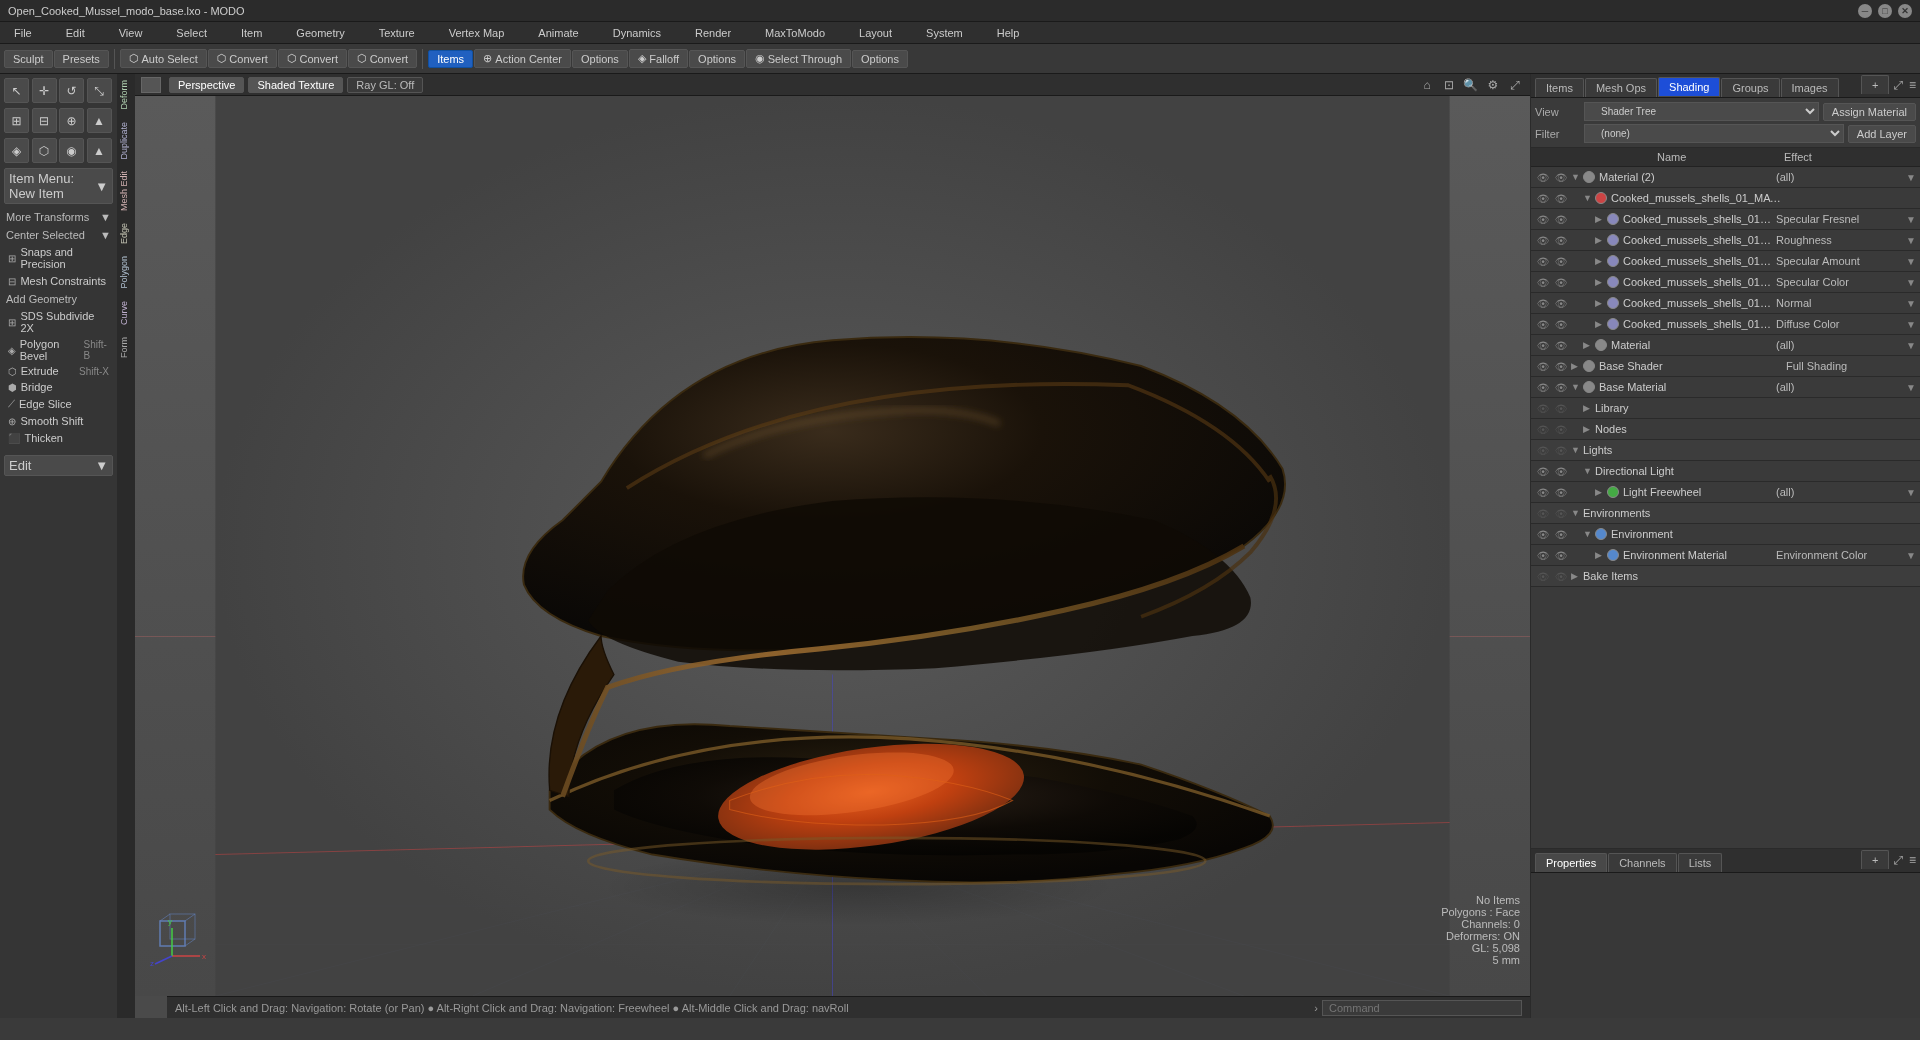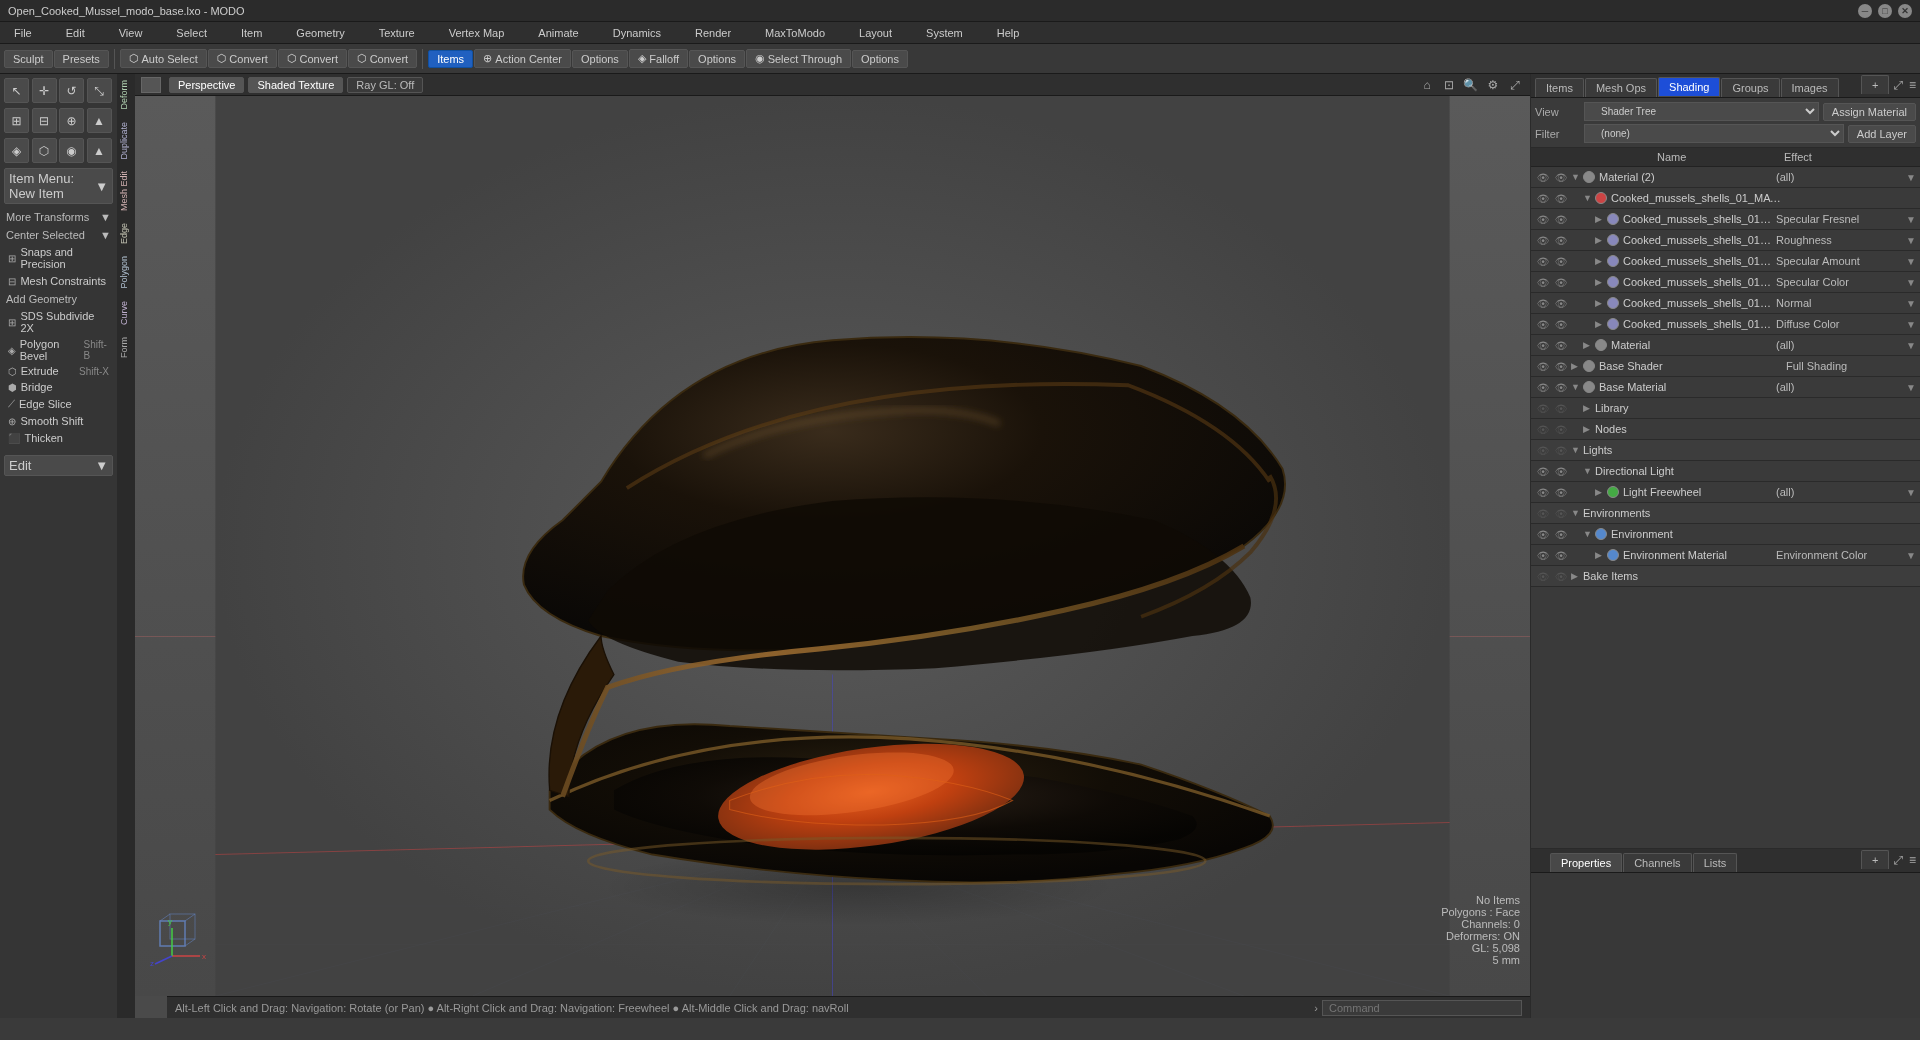--- a/index.html
+++ b/index.html
@@ -410,21 +410,21 @@
     .prop-tab {
       padding: 3px 10px;
       background: #3a3a3a;
       border: 1px solid #555;
       border-bottom: none;
       color: #bbb;
       font-size: 11px;
       cursor: pointer;
       border-radius: 2px 2px 0 0;
     }
-    .prop-tab.active { background: #484848; color: #fff; margin-left: 15px; }
+    .prop-tab.active { background: #484848; color: #fff; }
     #prop-tab-icons {
       margin-left: auto;
       display: flex; align-items: center; gap: 4px; padding-bottom: 3px;
     }
     #properties-content {
       flex: 1;
       background: #383838;
       padding: 8px;
       display: flex;
       align-items: flex-start;

